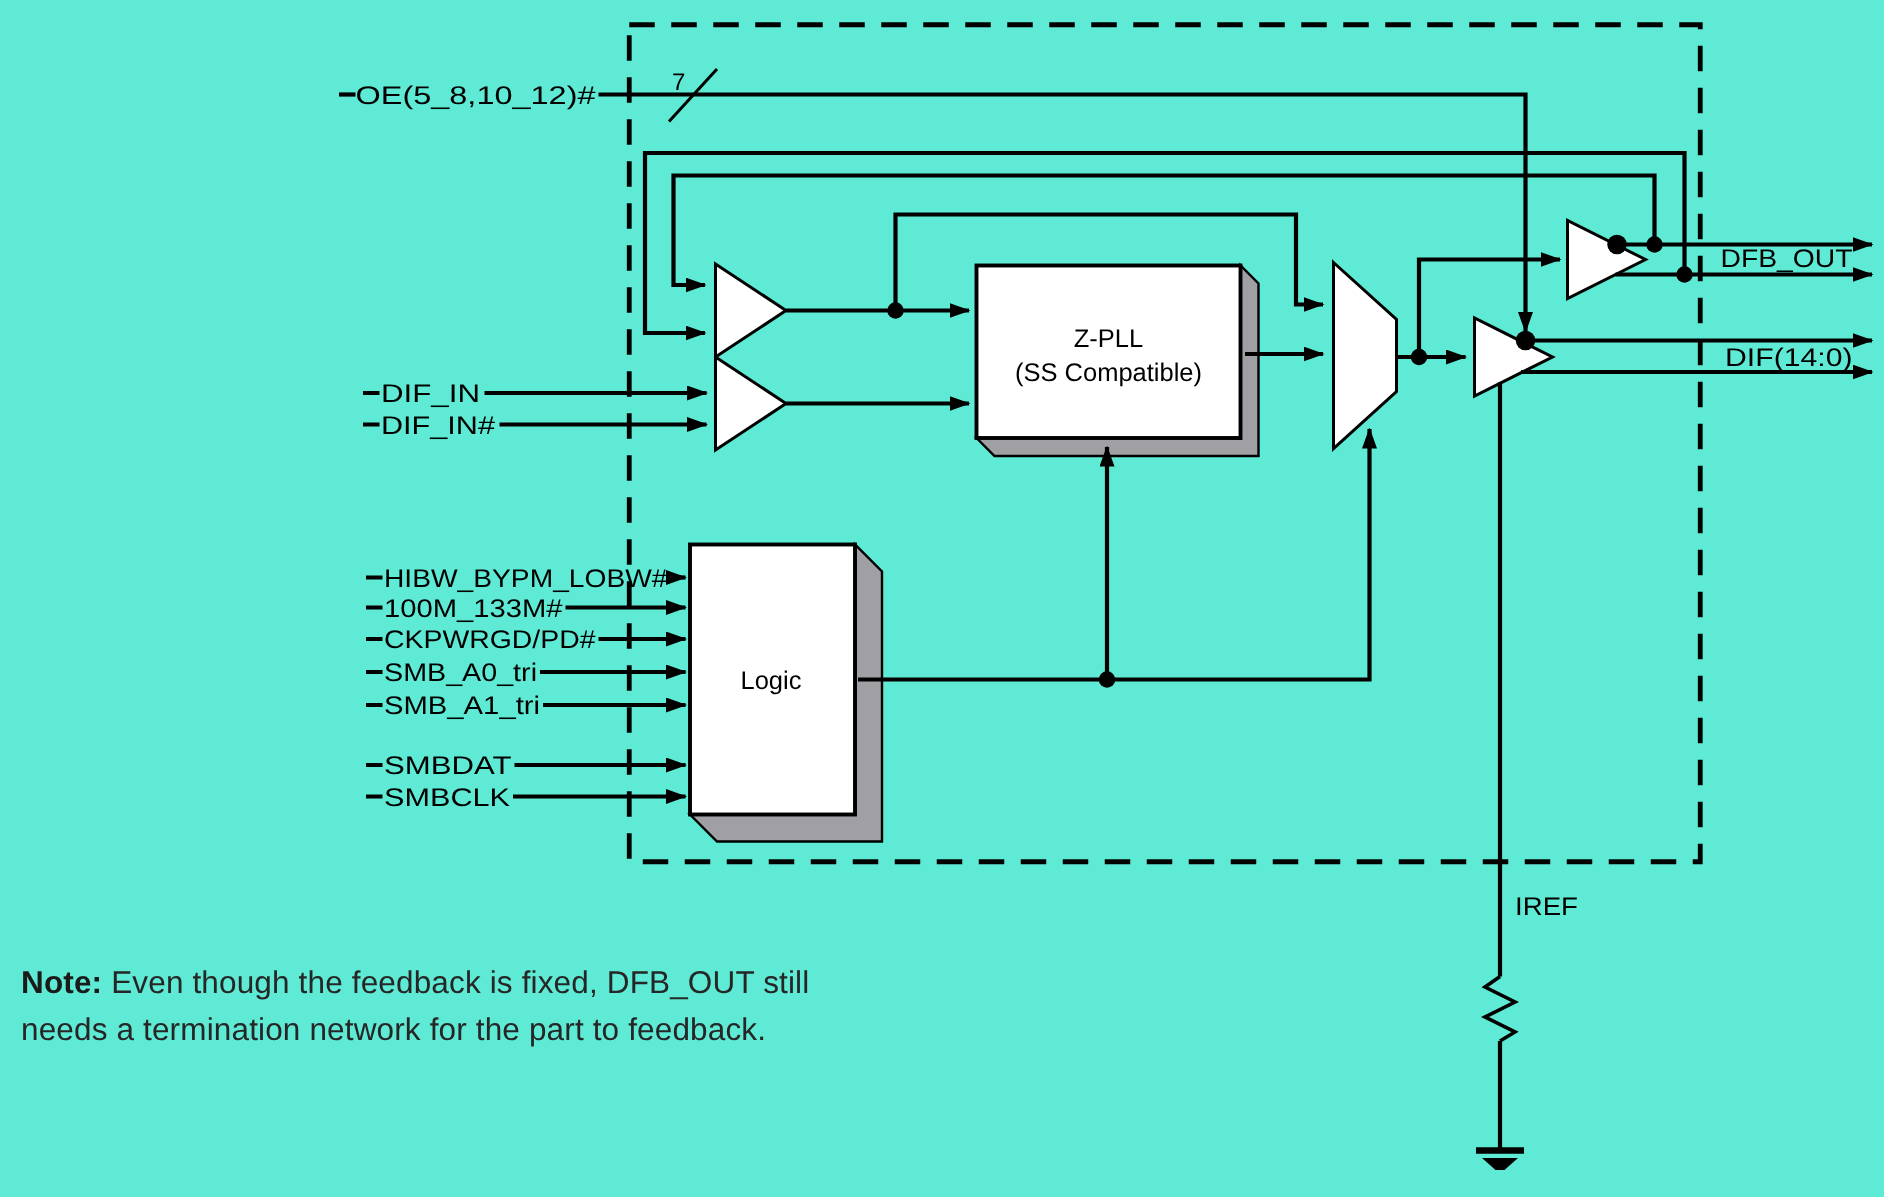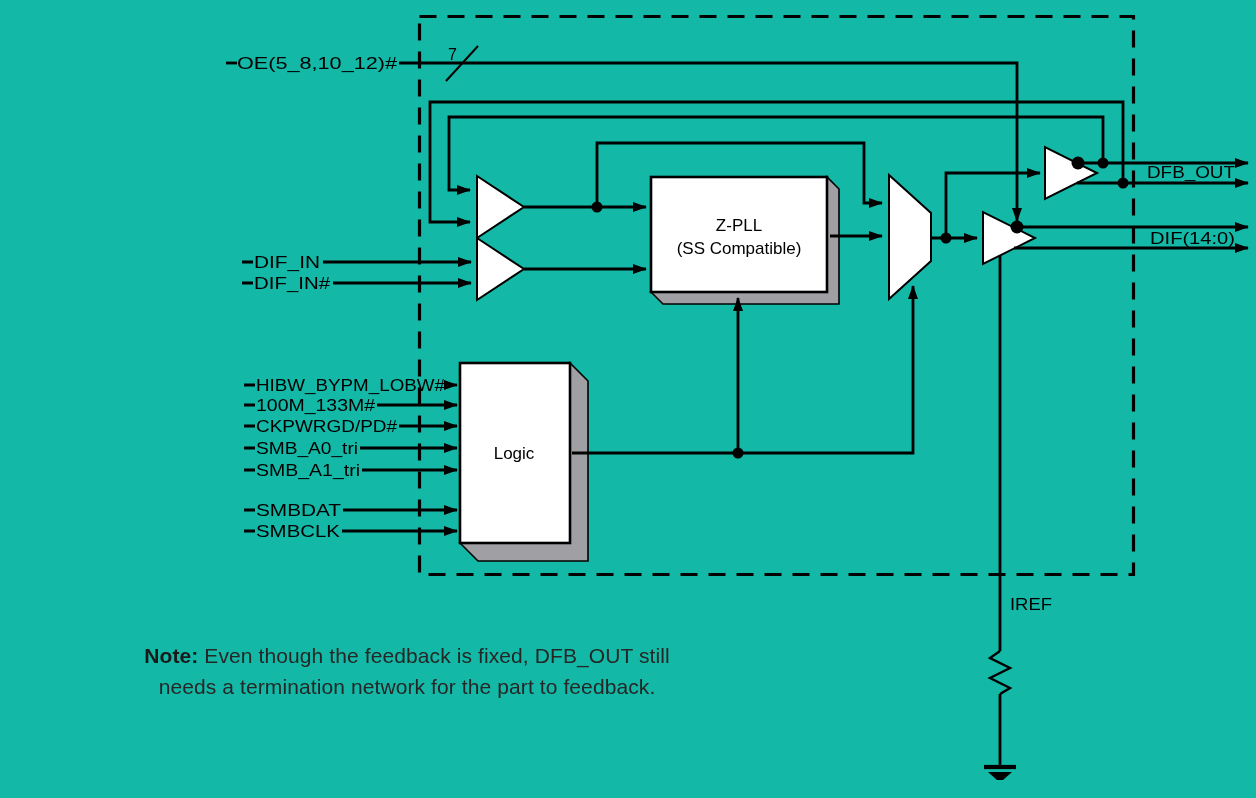--- a/index.html
+++ b/index.html
@@ -1,24 +1,24 @@
 <!DOCTYPE html>
 <html><head>
 <meta charset="utf-8">
 <style>
   html,body{margin:0;padding:0;background:#ffffff;}
-  .canvas{position:relative;width:1256px;height:798px;background:#14b8a6;overflow:hidden;
-          font-family:"Liberation Sans", sans-serif;text-align:center;}
+  .canvas{position:relative;width:1256px;height:798px;background:#5eead4;overflow:hidden;
+          font-family:"Liberation Sans", sans-serif;}
   svg{position:absolute;left:0;top:0;}
   svg text{font-family:"Liberation Sans", sans-serif;fill:#000000;}
   .lbl{font-size:17px;}
   .blk{font-size:17px;}
   .bus{font-size:16px;}
   .note{position:absolute;left:14px;top:640px;width:700px;font-size:21px;line-height:31px;
-        color:#262626;letter-spacing:0.1px;margin-left:43px;}
+        color:#262626;letter-spacing:0.1px;}
   .note b{color:#1a1a1a;}
 </style>
 </head>
 <body>
 
 <div class="canvas">
 <svg width="1256" height="798" viewBox="0 0 1256 798">
   <defs>
     <marker id="arr" viewBox="0 0 14 10" refX="13" refY="5" markerWidth="14" markerHeight="10" orient="auto" markerUnits="userSpaceOnUse">
       <path d="M0,0 L14,5 L0,10 Z" fill="#000"></path>

